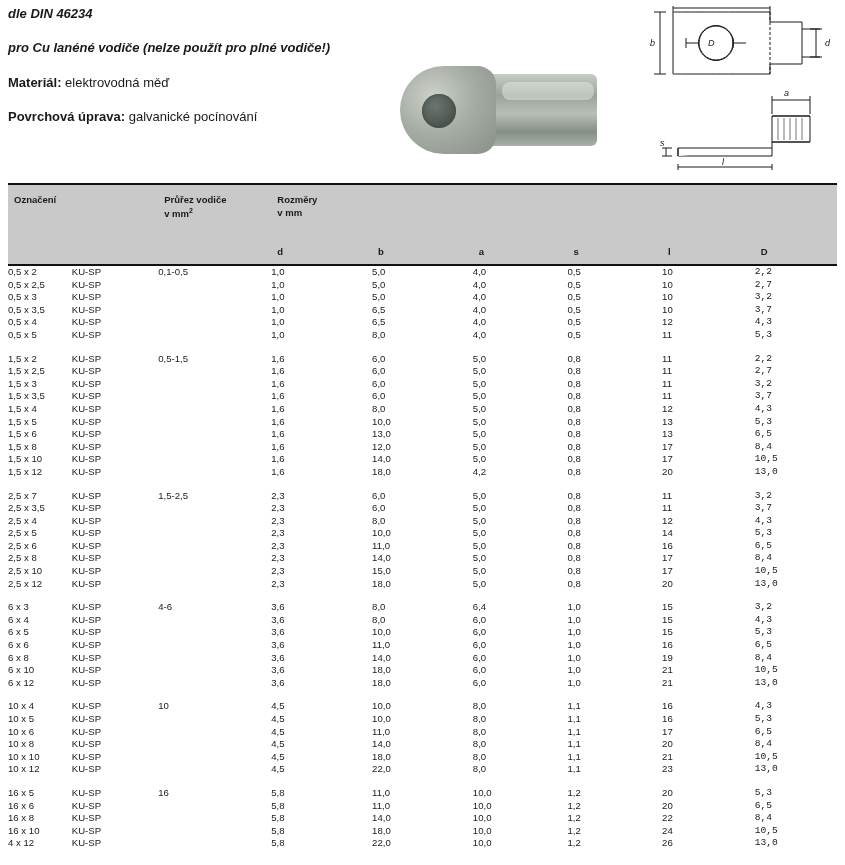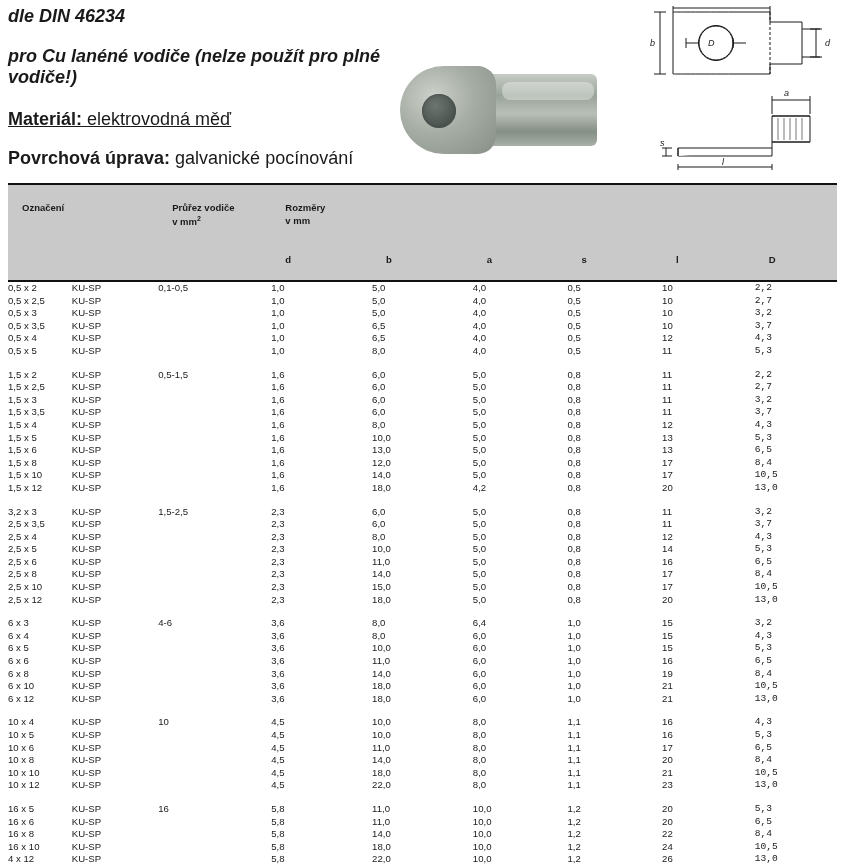--- a/index.html
+++ b/index.html
@@ -21,36 +21,35 @@
     position: relative;
     height: 178px;
   }
   .header-text {
     position: absolute;
     left: 8px;
     top: 6px;
     width: 380px;
   }
   .hline {
-    font-size: 18px;
+    font-size: 13px;
     line-height: 1.2;
   }
   .hline.din {
     font-style: italic;
     font-weight: bold;
     margin-bottom: 18px;
   }
   .hline.sub {
     font-style: italic;
     font-weight: bold;
     margin-bottom: 20px;
   }
   .hline.mat {
     margin-bottom: 18px;
-    text-decoration: underline;
   }
   .hline b {
     font-weight: bold;
   }
 
   
   .photo {
     position: absolute;
     left: 382px;
     top: 52px;
@@ -117,21 +116,21 @@
   table.spec {
     border-collapse: collapse;
     width: 829px;
     font-size: 9.5px;
   }
   table.spec thead th {
     background: #c9c9c9;
     font-size: 9.5px;
     font-weight: bold;
     text-align: left;
-    padding: 8px;
+    padding: 0;
     border-top: 2px solid #111;
     border-bottom: 2px solid #111;
     height: 78px;
     vertical-align: top;
     margin-left: 16px;
   }
   .thbox {
     padding-top: 9px;
     padding-left: 6px;
     position: relative;
@@ -472,21 +471,21 @@
           <td class="c-b">18,0</td>
           <td class="c-a">4,2</td>
           <td class="c-s">0,8</td>
           <td class="c-l">20</td>
           <td class="c-D">13,0</td>
         </tr>
         <tr class="spacer">
           <td colspan="9"></td>
         </tr>
         <tr>
-          <td class="c-desig">3,2 x 3</td>
+          <td class="c-desig">2,5 x 7</td>
           <td class="c-kusp">KU-SP</td>
           <td class="c-prurez">1,5-2,5</td>
           <td class="c-d">2,3</td>
           <td class="c-b">6,0</td>
           <td class="c-a">5,0</td>
           <td class="c-s">0,8</td>
           <td class="c-l">11</td>
           <td class="c-D">3,2</td>
         </tr>
         <tr>

